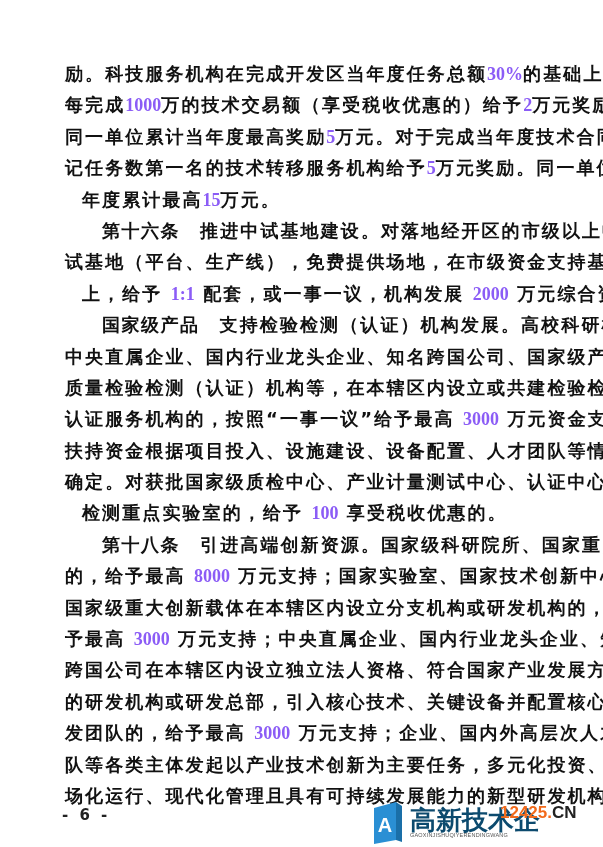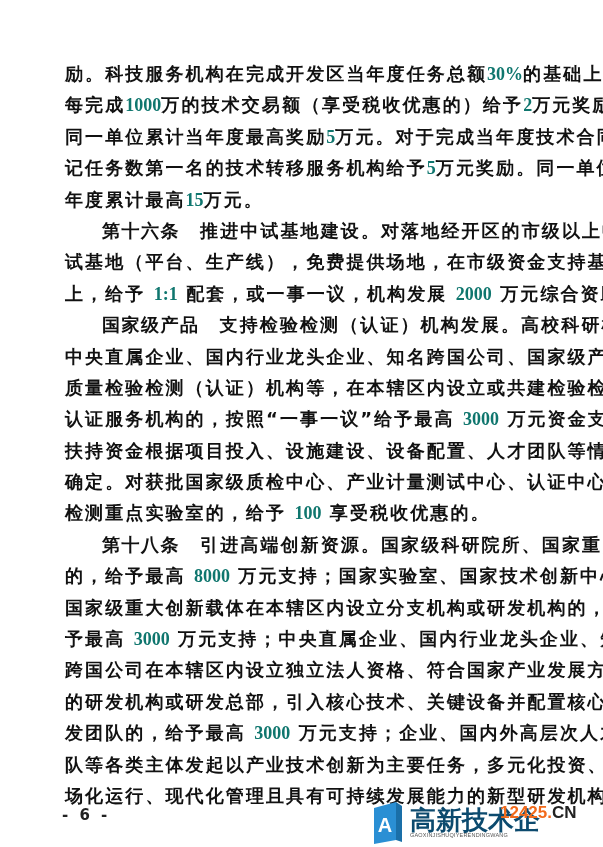--- a/index.html
+++ b/index.html
@@ -2,22 +2,22 @@
 <html><head>
 <meta charset="utf-8">
 <style>
   html, body { margin: 0; padding: 0; background: #ffffff; }
   body { width: 603px; height: 847px; position: relative; overflow: hidden;
          font-family: "DejaVu Sans", sans-serif; color: #111; }
   .page { position: absolute; left: 0; top: 0; width: 603px; height: 847px; background: #fff; }
   .body-text { position: absolute; left: 65px; top: 58px; width: 484px; }
   .line { height: 31.4px; line-height: 31.4px; font-size: 18px; font-weight: bold;
           white-space: nowrap; letter-spacing: 2.1px; text-align: justify; text-align-last: justify; }
-  .line.last { text-align-last: left; }
-  .num { font-family: "Liberation Serif", serif; color: #0f766e; font-weight: bold; letter-spacing: 0; }
+  .line.last { text-align-last: left; margin-left: 17px; }
+  .num { font-family: "Liberation Serif", serif; color: #8b5cf6; font-weight: bold; letter-spacing: 0; }
   .art { font-weight: 900; letter-spacing: 1.5px; }
   .footer-page { position: absolute; left: 62px; top: 806px; font-family: "DejaVu Sans", sans-serif;
                  font-size: 15px; font-weight: bold; color: #222; letter-spacing: 3px; }
   .watermark { position: absolute; left: 372px; top: 800px; width: 231px; height: 47px; }
   .wm-logo { position: absolute; left: 0; top: 2px; width: 30px; height: 42px; }
   .wm-cn { position: absolute; left: 38px; top: 3px; font-size: 26px; color: #0c4a6e; font-weight: bold; letter-spacing: 0px; text-align: right; }
   .wm-num { position: absolute; left: 128px; top: 3px; font-size: 17px; font-weight: bold; color: #f26a1b;
             font-family: "Liberation Sans", sans-serif; }
   .wm-dot { color: #f26a1b; }
   .wm-tld { color: #222; }

